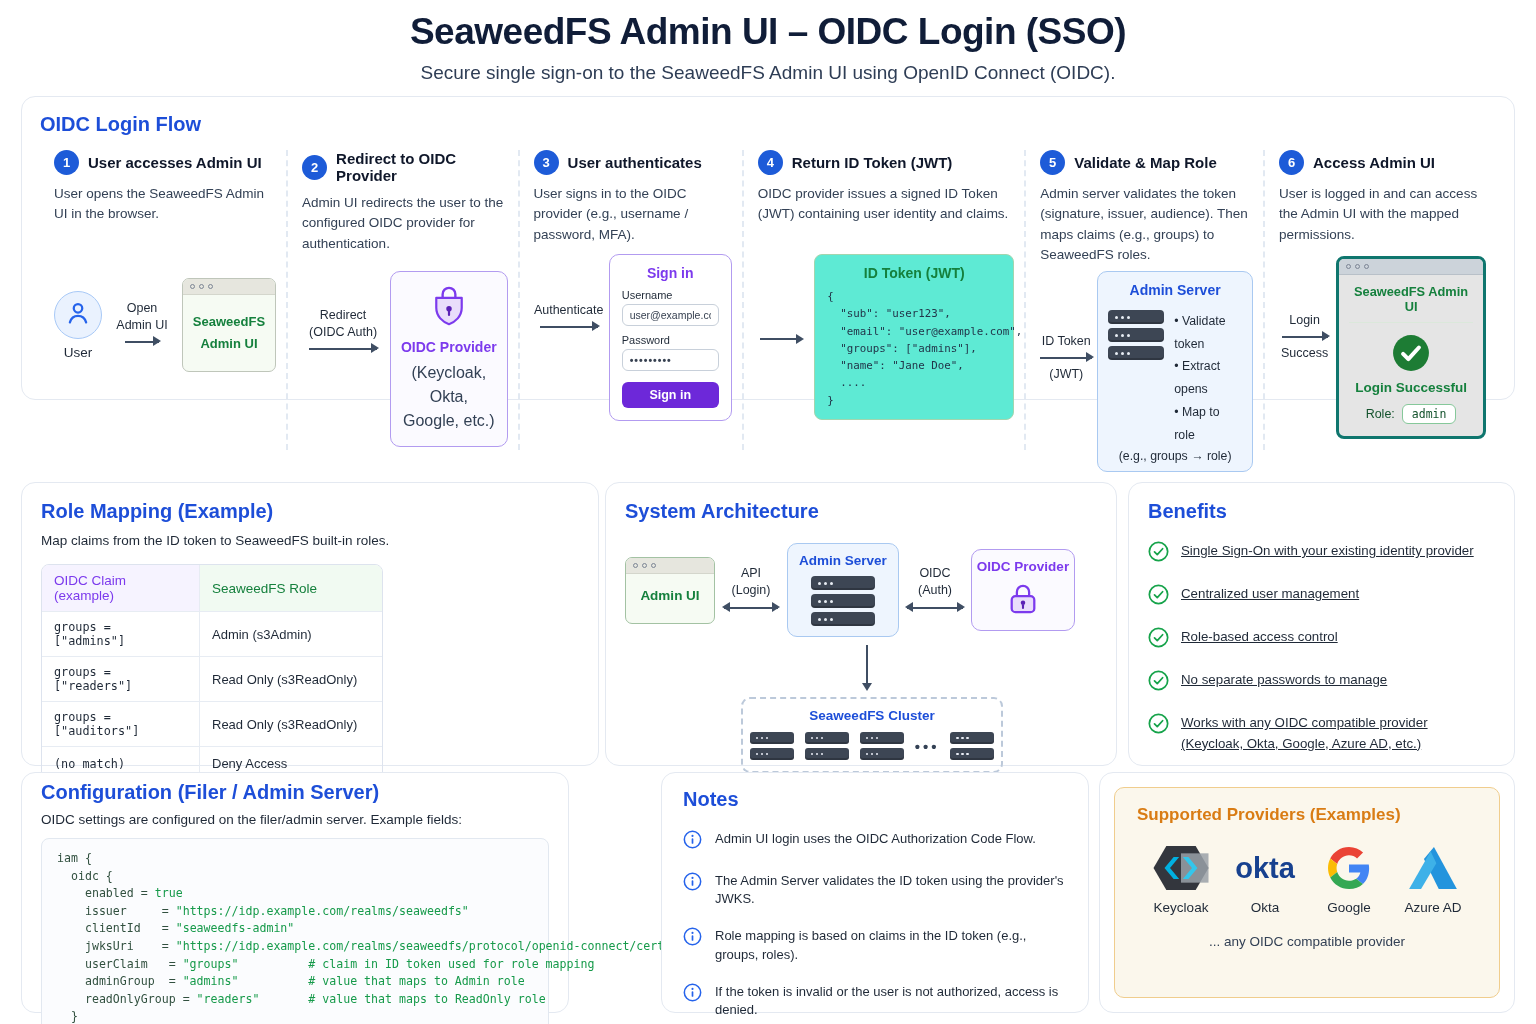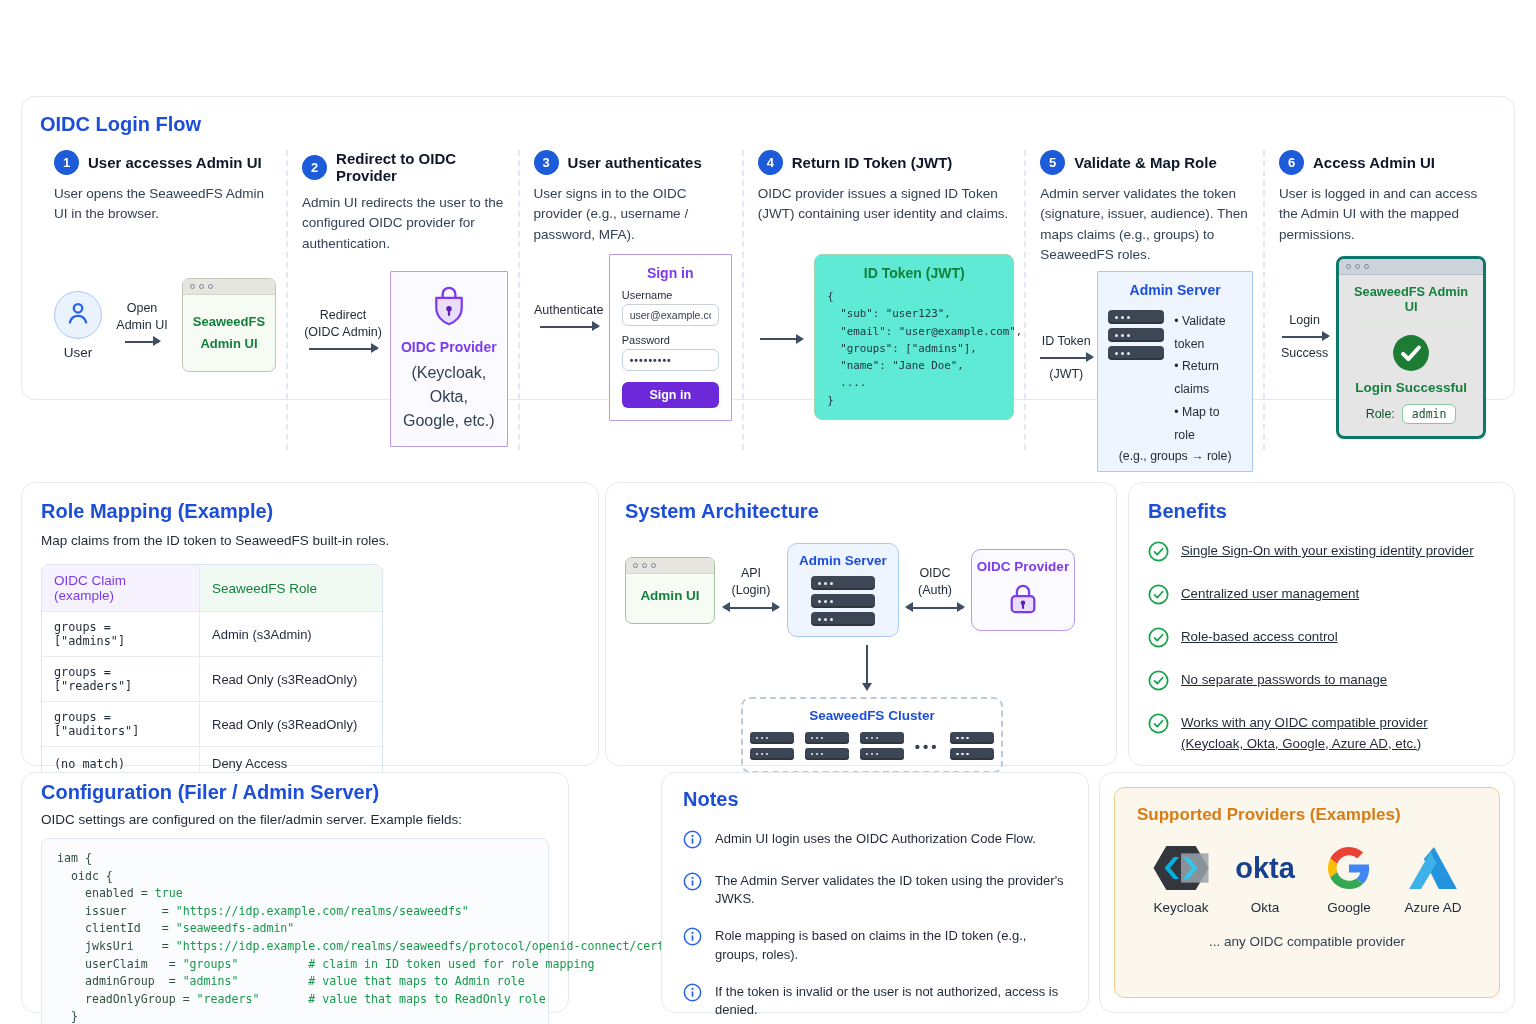--- a/index.html
+++ b/index.html
@@ -35,21 +35,21 @@
 
   .avatar { width:48px; height:48px; border-radius:50%; background:#eaf2fe; border:1.5px solid #a8c9f7; display:flex; align-items:center; justify-content:center; }
   .avatar-lbl { font-size:13.5px; color:#1f2937; text-align:center; margin-top:6px; }
 
   .browser { border:1px solid #bfc6ba; border-radius:7px; overflow:hidden; background:#f6fbf3; }
   .bhead { height:16px; background:#e6e6de; display:flex; align-items:center; gap:4px; padding-left:7px; border-bottom:1px solid #d4d6cc; }
   .bhead i { width:5px; height:5px; border-radius:50%; border:1px solid #7b8494; display:block; background:transparent; }
   .bhead.gray { background:#ccd3da; border-bottom:1px solid #b8c0c8; }
   .btitle { color:#15803d; font-weight:bold; text-align:center; }
 
-  .card { border-radius:1px; }
+  .card { border-radius:10px; }
   .oidc-card { width:120px; background:#fbfaff; border:1.5px solid #b29bf0; padding:13px 6px; text-align:center; }
   .oidc-card .nm { color:#7c3aed; font-weight:bold; font-size:14px; margin-top:8px; }
   .oidc-card .sb2 { color:#334155; font-size:16px; margin-top:6px; line-height:1.5; }
 
   .signin-card { width:134px; background:#fff; border:1.5px solid #b29bf0; padding:10px 12px 12px; }
   .signin-card .ttl { color:#7c3aed; font-weight:bold; font-size:14px; text-align:center; }
   .signin-card label { display:block; font-size:11px; color:#1f2937; margin-top:8px; margin-bottom:3px; }
   .signin-card input { width:100%; font-size:10.5px; font-family:"Liberation Sans",sans-serif; color:#374151; padding:4px 7px; border:1px solid #c8d0da; border-radius:6px; background:#fff; }
   .signin-card input.pw { letter-spacing:1px; font-weight:bold; }
   .signin-btn { width:100%; margin-top:11px; background:#6d28d9; color:#fff; font-weight:bold; font-size:12.5px; border:none; border-radius:6px; padding:6px 0; cursor:pointer; font-family:"Liberation Sans",sans-serif; }
@@ -142,20 +142,24 @@
   .picon { height:46px; display:flex; align-items:center; justify-content:center; }
   .plabel { font-size:13.5px; color:#1f2937; margin-top:9px; }
   .okta-word { font-weight:bold; font-size:29px; color:#17418f; letter-spacing:0px; line-height:1; }
   .prov-foot { text-align:center; font-size:13.5px; color:#334155; margin-top:19px; }
 </style>
 </head>
 <body>
 
 <div class="page">
 
+  <div class="hdr">
+    <h1>SeaweedFS Admin UI – OIDC Login (SSO)</h1>
+    <div class="sub">Secure single sign-on to the SeaweedFS Admin UI using OpenID Connect (OIDC).</div>
+  </div>
 
   <div class="panel p-flow">
     <h2>OIDC Login Flow</h2>
     <div class="steps">
 
       <div class="step s1">
         <div class="step-head">
           <span class="num">1</span>
           <span class="stitle">User accesses Admin UI</span>
         </div>
@@ -193,21 +197,21 @@
 
       <div class="step s2">
         <div class="step-head">
           <span class="num">2</span>
           <span class="stitle">Redirect to OIDC Provider</span>
         </div>
         <p class="sdesc">Admin UI redirects the user to the configured OIDC provider for authentication.</p>
         <div class="svis" style="gap:6px; margin-top:16px;">
           <div style="width:84px; margin-top:36px;">
             <div class="alab">Redirect</div>
-            <div class="alab">(OIDC Admin)</div>
+            <div class="alab">(OIDC Auth)</div>
             <div class="harrow" style="width:68px;"></div>
           </div>
           <div class="card oidc-card">
             <span>
               <svg width="40" height="42" viewBox="0 0 44 46">
                   <path d="M15 14v-4a7 7 0 0 1 14 0v4" fill="none" stroke="#7c3aed" stroke-width="2.6"></path>
                   <path d="M8 14h28v11c0 9.5-7 15.5-14 18-7-2.5-14-8.5-14-18z" fill="#e9ddfb" stroke="#7c3aed" stroke-width="2.4" stroke-linejoin="round"></path>
                   <circle cx="22" cy="26" r="3" fill="#5b21b6"></circle>
                   <rect x="20.8" y="27.5" width="2.4" height="6.5" rx="1.2" fill="#5b21b6"></rect>
                 </svg>
@@ -291,21 +295,21 @@
                     <i></i>
                   </div>
                 <div class="sb">
                     <i></i>
                     <i></i>
                     <i></i>
                   </div>
               </div>
               <div class="blts">
                 <div>• Validate token</div>
-                <div>• Return claims</div>
+                <div>• Extract opens</div>
                 <div>• Map to role</div>
               </div>
             </div>
             <div class="fnote">(e.g., groups → role)</div>
           </div>
         </div>
       </div>
 
       <div class="step s6">
         <div class="step-head">

